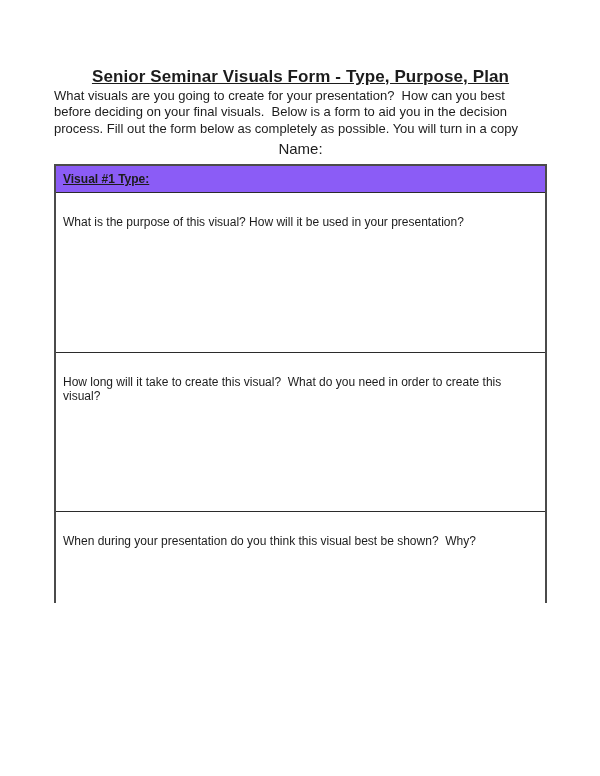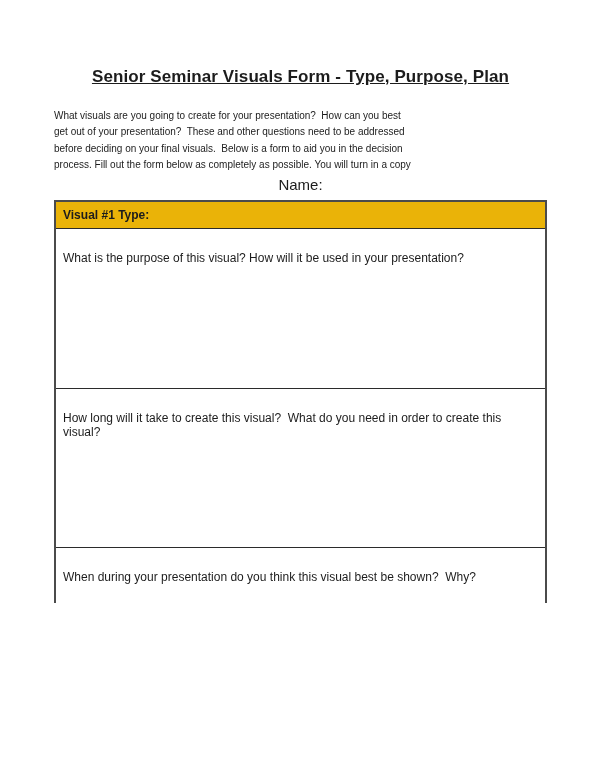--- a/index.html
+++ b/index.html
@@ -25,50 +25,50 @@
     margin: 66px 0 0 0;
     font-size: 17px;
     line-height: 22px;
     font-weight: bold;
     text-align: center;
     text-decoration: underline;
     letter-spacing: 0.1px;
     white-space: pre;
   }
   .intro {
-    margin-top: 20px;
-    font-size: 10px;
+    font-size: 13px;
     line-height: 16.3px;
   }
   .intro .line {
     white-space: pre;
   }
   .name-line {
     margin-top: 3px;
     text-align: center;
     font-size: 15px;
     line-height: 18px;
     white-space: pre;
   }
   table.visual-form {
     margin-top: 6px;
     width: 493px;
     border-collapse: collapse;
     border: 2px solid #4b4b4b;
     table-layout: fixed;
   }
   table.visual-form th {
-    background: #eab308;
+    background: #8b5cf6;
     border: 1px solid #2b2b2b;
     height: 22px;
     text-align: left;
     font-size: 12px;
     font-weight: bold;
     padding: 2px 7px;
     white-space: pre;
+    text-decoration: underline;
   }
   table.visual-form td {
     border: 1px solid #2b2b2b;
     vertical-align: top;
     padding: 22px 7px;
     font-size: 12px;
     line-height: 14px;
     background: #ffffff;
   }
   td.row-purpose  { height: 115px; }
@@ -78,21 +78,20 @@
 </style>
 </head>
 <body>
 
 <div class="page">
 
   <h1 class="title">Senior Seminar Visuals Form - Type, Purpose, Plan</h1>
 
   <div class="intro">
     <div class="line">What visuals are you going to create for your presentation?  How can you best</div>
-    <div class="line">get out of your presentation?  These and other questions need to be addressed</div>
     <div class="line">before deciding on your final visuals.  Below is a form to aid you in the decision</div>
     <div class="line">process. Fill out the form below as completely as possible. You will turn in a copy</div>
   </div>
 
   <div class="name-line">Name:</div>
 
   <table class="visual-form">
     <tbody>
       <tr>
         <th>Visual #1 Type:</th>

